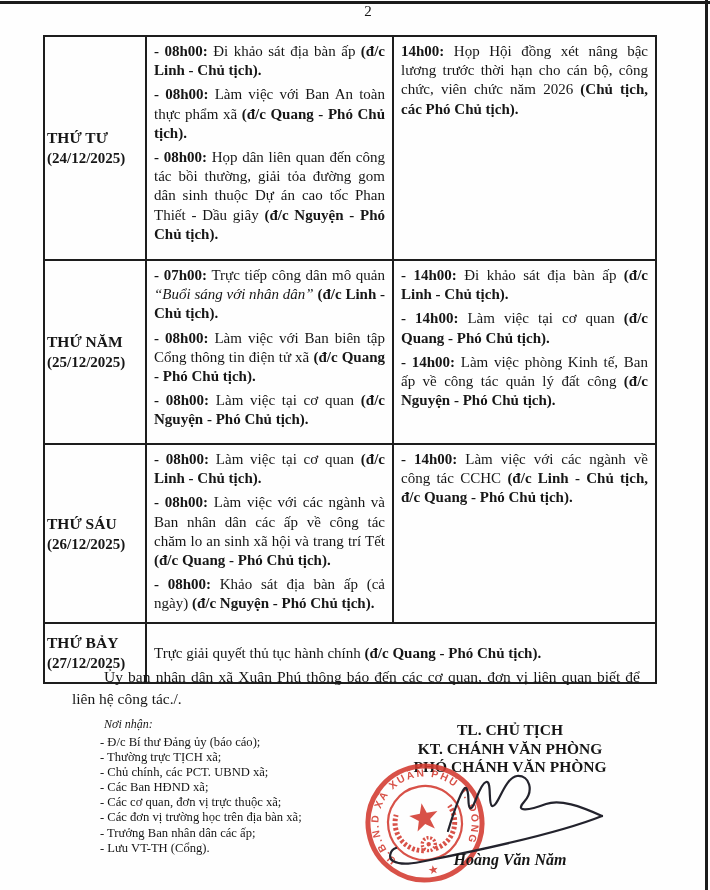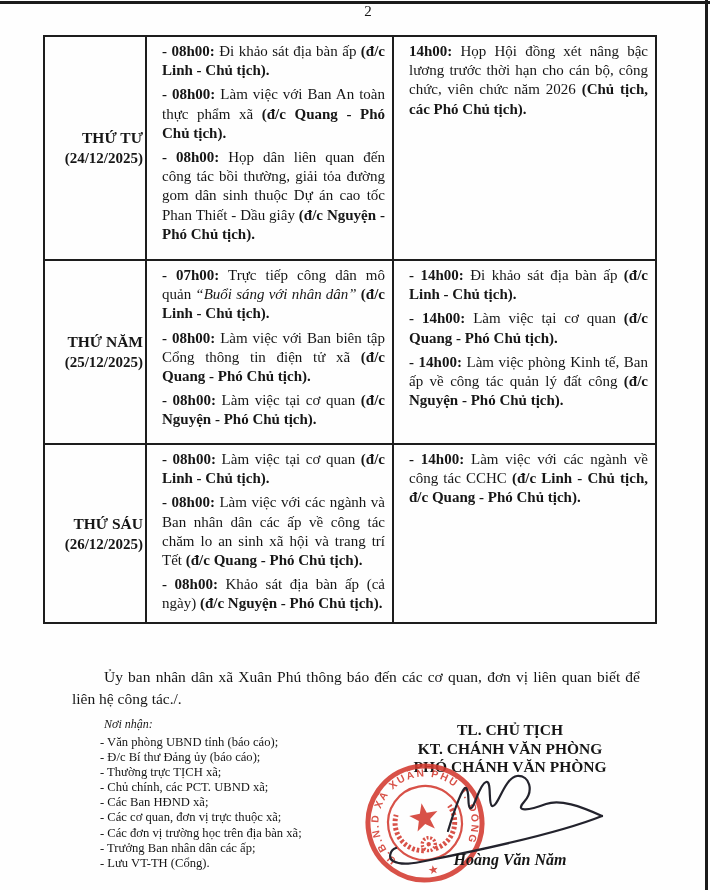--- a/index.html
+++ b/index.html
@@ -4,30 +4,30 @@
 <style>
   html,body{margin:0;padding:0;background:#e8e8e8;}
   #page{position:relative;width:710px;height:890px;background:#fefefe;overflow:hidden;
         font-family:"Liberation Serif","DejaVu Serif",serif;color:#161616;}
   .edge-top{position:absolute;left:0;top:1px;width:710px;height:3px;background:#1b1b1b;}
   .edge-right{position:absolute;top:0;left:705px;width:3px;height:890px;background:#1b1b1b;}
   #page-number{position:absolute;top:3px;left:26px;width:684px;text-align:center;font-size:15px;}
   
   #sched{position:absolute;left:43px;top:35px;border-collapse:collapse;table-layout:fixed;}
   #sched td{border:2px solid #1d1d1d;vertical-align:top;}
-  #sched td.day{vertical-align:middle;text-align:right;font-weight:bold;padding:0 2px;}
+  #sched td.day{vertical-align:middle;text-align:left;font-weight:bold;padding:0 2px;}
   .day-name{font-size:15.5px;line-height:21px;}
   .day-date{font-size:15px;line-height:21px;font-weight:bold;}
   #sched td.cell{padding:5px 7px 4px 7px;text-align:justify;font-size:15px;line-height:19.2px;}
   #sched tr:nth-child(1) td{height:213px;}
   #sched tr:nth-child(2) td{height:173px;}
   #sched tr:nth-child(3) td{height:168px;}
   #sched tr:nth-child(4) td{height:49px;}
   #sched td.cell.vmid{vertical-align:middle;}
-  .entry{margin:0 0 5px 8px;}
+  .entry{margin:0 0 5px 0;}
   .entry:last-child{margin-bottom:0;}
   .bseg{font-weight:bold;}
   .iseg{font-style:italic;}
   
   #closing{position:absolute;left:72px;top:666px;width:568px;text-align:justify;
            font-size:15.5px;line-height:22px;text-indent:32px;}
   #recipients{position:absolute;left:100px;top:717px;width:260px;}
   #recipients-header{font-size:12px;font-weight:normal;font-style:italic;margin-left:4px;}
   #recipients-list{list-style:none;margin:3px 0 0 0;padding:0;font-size:12.6px;line-height:15.1px;}
   #sign-block{position:absolute;left:363px;top:721px;width:294px;text-align:center;
@@ -94,29 +94,37 @@
           </td>
           <td class="cell">
             <div class="entry"><span class="bseg">- 08h00:</span><span> Làm việc tại cơ quan </span><span class="bseg">(đ/c Linh - Chủ tịch).</span></div>
             <div class="entry"><span class="bseg">- 08h00:</span><span> Làm việc với các ngành và Ban nhân dân các ấp về công tác chăm lo an sinh xã hội và trang trí Tết </span><span class="bseg">(đ/c Quang - Phó Chủ tịch).</span></div>
             <div class="entry"><span class="bseg">- 08h00:</span><span> Khảo sát địa bàn ấp (cả ngày) </span><span class="bseg">(đ/c Nguyện - Phó Chủ tịch).</span></div>
           </td>
           <td class="cell">
             <div class="entry"><span class="bseg">- 14h00:</span><span> Làm việc với các ngành về công tác CCHC </span><span class="bseg">(đ/c Linh - Chủ tịch, đ/c Quang - Phó Chủ tịch).</span></div>
           </td>
         </tr>
+        <tr>
+          <td class="day">
+            <div class="day-name">THỨ BẢY</div>
+            <div class="day-date">(27/12/2025)</div>
+          </td>
+          <td class="cell vmid" colspan="2">
+            <div class="entry"><span>Trực giải quyết thủ tục hành chính </span><span class="bseg">(đ/c Quang - Phó Chủ tịch).</span></div>
+          </td>
+        </tr>
       </tbody>
   </table>
 
   <div id="closing">Ủy ban nhân dân xã Xuân Phú thông báo đến các cơ quan, đơn vị liên quan biết để liên hệ công tác./.</div>
 
   <div id="recipients">
     <div id="recipients-header">Nơi nhận:</div>
     <ul id="recipients-list">
-        <li>- Văn phòng UBND tỉnh (báo cáo);</li>
         <li>- Đ/c Bí thư Đảng ủy (báo cáo);</li>
         <li>- Thường trực TỊCH xã;</li>
         <li>- Chủ chính, các PCT. UBND xã;</li>
         <li>- Các Ban HĐND xã;</li>
         <li>- Các cơ quan, đơn vị trực thuộc xã;</li>
         <li>- Các đơn vị trường học trên địa bàn xã;</li>
         <li>- Trưởng Ban nhân dân các ấp;</li>
         <li>- Lưu VT-TH (Cổng).</li>
       </ul>
   </div>

